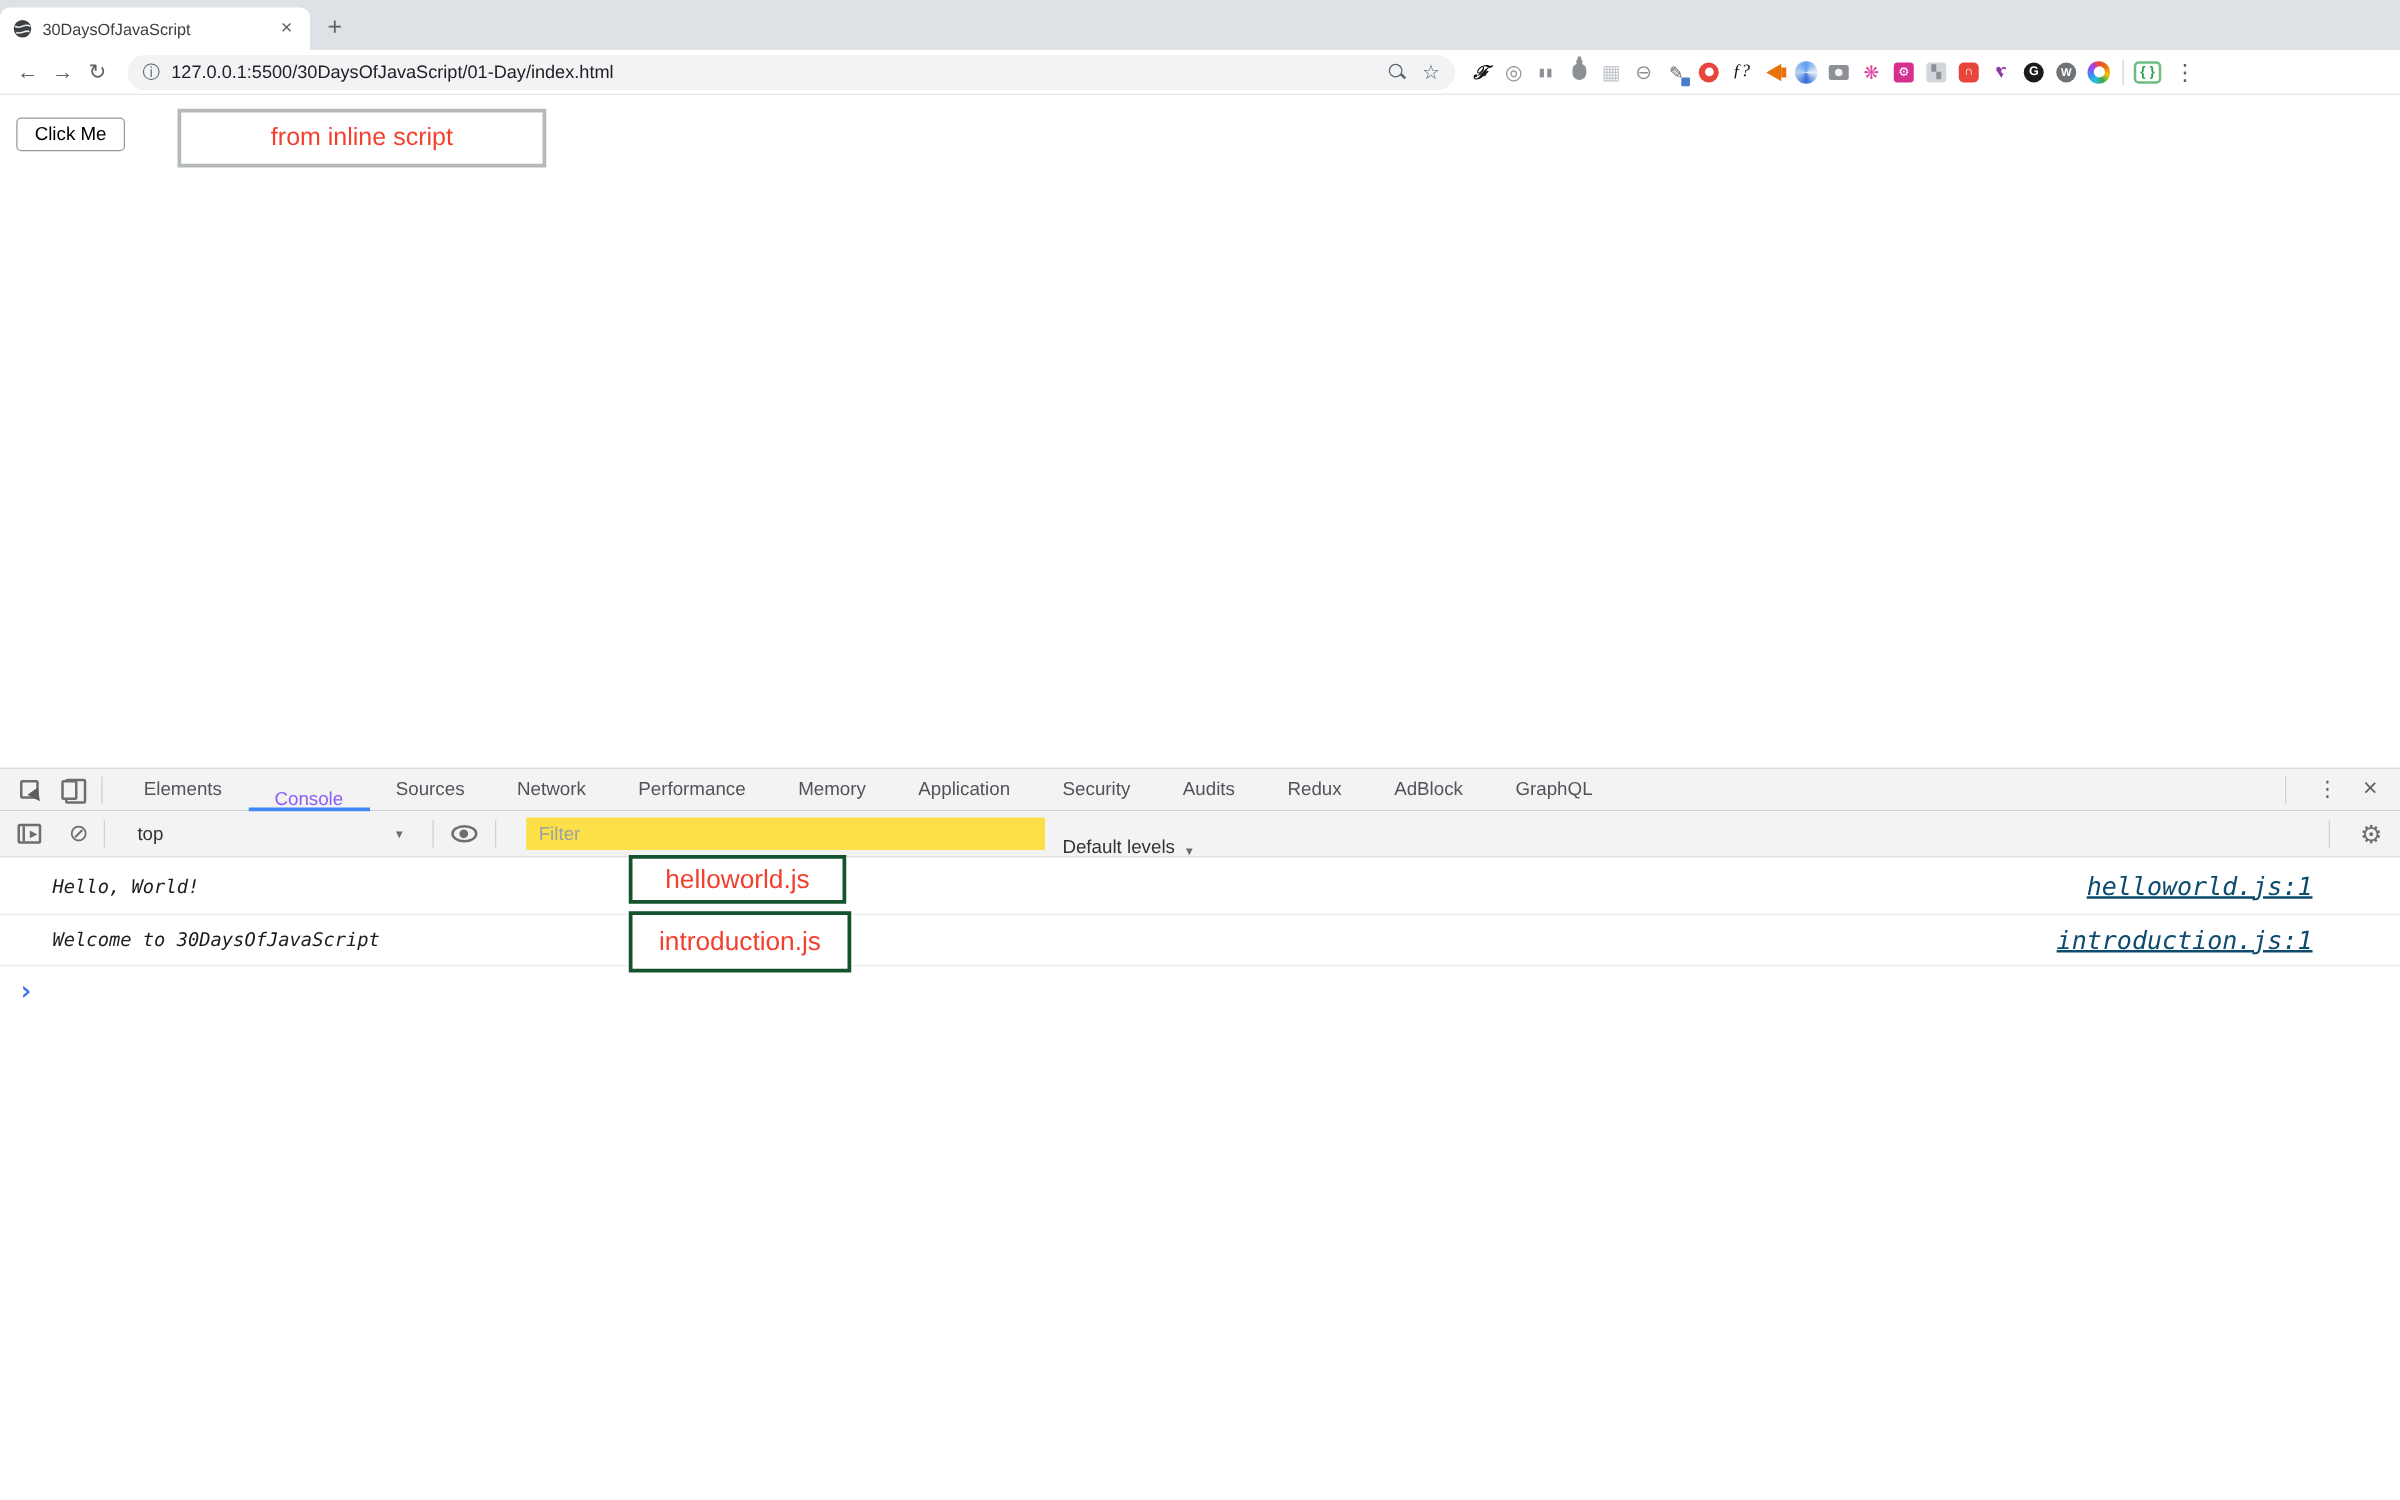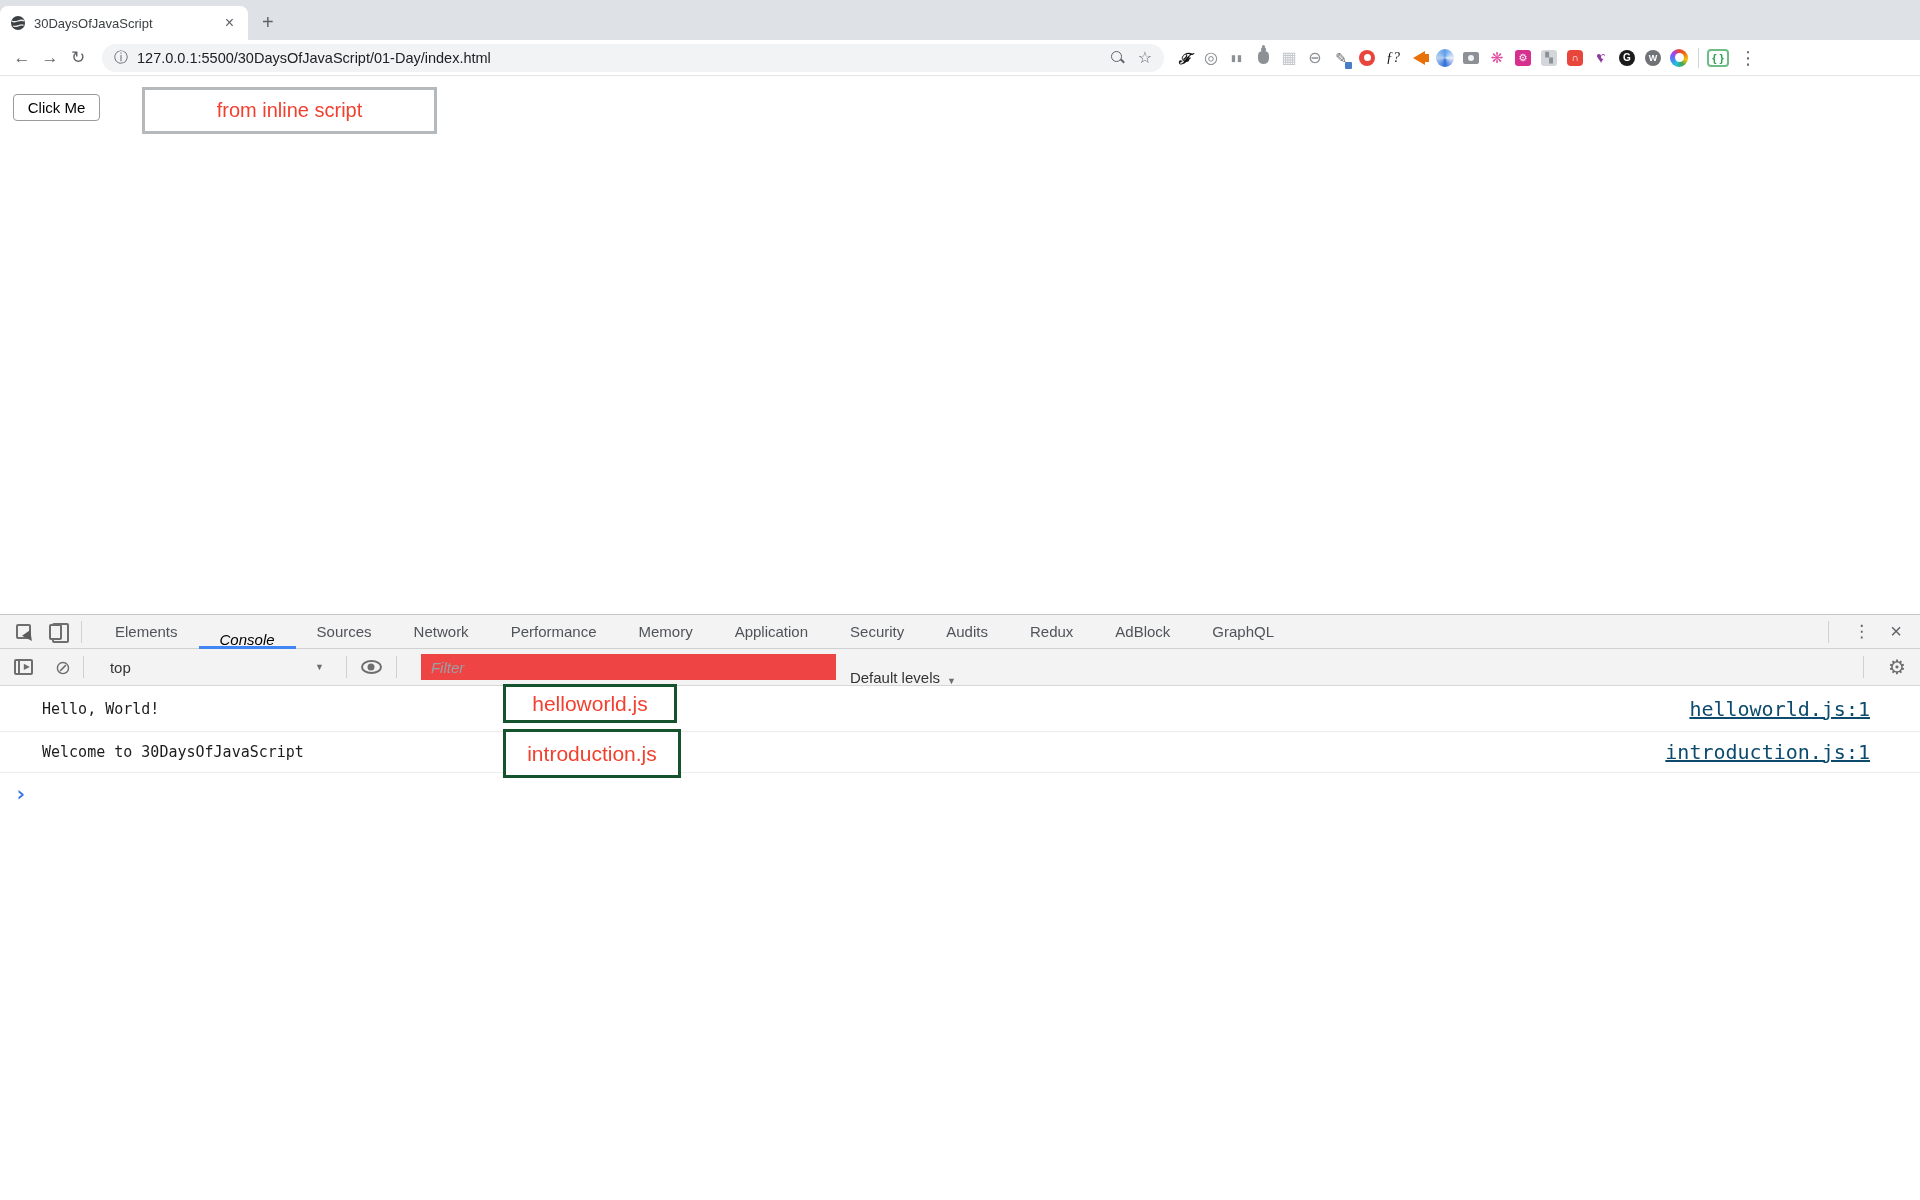--- a/index.html
+++ b/index.html
@@ -96,53 +96,53 @@
       border-left:5px solid transparent; border-right:5px solid transparent;
       border-top:10px solid #5c5c5c; transform:rotate(-35deg); }
   .icon-device { position:relative; width:20px; height:17px; margin-left:18px; }
   .icon-device::before { content:""; position:absolute; right:0; top:0; width:13px; height:16px;
       border:2px solid #6e6e6e; border-radius:2px; }
   .icon-device::after { content:""; position:absolute; left:0; bottom:0; width:9px; height:12px;
       border:2px solid #6e6e6e; border-radius:2px; background:#f3f3f3; }
   .dt-vsep { width:1px; height:22px; background:#d0d0d0; margin:0 12px; }
   .dt-tab { padding:0 21px; height:34px; display:flex; align-items:center; font-size:15px;
             color:#50545a; cursor:pointer; }
-  .dt-tab.active { color:#000000; border-bottom:3px solid #4285f4; padding-top:19px;font-style:italic; }
+  .dt-tab.active { color:#8b5cf6; border-bottom:3px solid #4285f4; padding-top:19px; }
   .dt-right { margin-left:auto; display:flex; align-items:center; padding-right:10px; }
   .dt-menu { font-size:17px; color:#5f6368; padding:0 12px; cursor:pointer; }
   .dt-close { font-size:20px; color:#5f6368; padding:0 8px; cursor:pointer; }
 
   .dt-toolbar { height:37px; background:#f3f3f3; border-bottom:1px solid #d6d6d6;
                 display:flex; align-items:center; }
   .icon-drawer { position:relative; width:19px; height:16px; border:2px solid #6e6e6e;
                  border-radius:2px; margin-left:14px; }
   .icon-drawer::before { content:""; position:absolute; left:2px; top:0; bottom:0; width:2px; background:#6e6e6e; }
   .icon-drawer::after { content:"▶"; position:absolute; right:1px; top:50%; transform:translateY(-52%);
       font-size:8px; color:#6e6e6e; }
   .icon-clear { font-size:19px; color:#6e6e6e; margin-left:22px; cursor:pointer; }
   .dt-select { width:238px; display:flex; align-items:center; justify-content:space-between;
                padding:0 10px 0 14px; font-size:15px; color:#333; cursor:pointer; }
   .caret { font-size:9px; color:#6e6e6e; }
   .icon-eye { position:relative; width:21px; height:14px; border:2px solid #6e6e6e;
               border-radius:50%; margin:0 2px; cursor:pointer; }
   .icon-eye::after { content:""; position:absolute; left:50%; top:50%; transform:translate(-50%,-50%);
       width:7px; height:7px; border-radius:50%; background:#6e6e6e; }
-  .filter-input { width:415px; height:26px; border:none; background:#ef4444; margin-left:12px;
+  .filter-input { width:415px; height:26px; border:none; background:#fde047; margin-left:12px;
                   padding:0 10px; font-size:15px; font-family:"Liberation Sans",sans-serif;
-                  color:#333; outline:none;font-style:italic; }
+                  color:#333; outline:none; }
   .filter-input::placeholder { color:#9aa0a6; }
   .levels { display:flex; align-items:flex-end; gap:7px; margin-left:14px; font-size:15px;
             color:#333; cursor:pointer;margin-top:20px; }
   .dt-spacer { flex:1; }
   .icon-gear { font-size:20px; color:#6e6e6e; margin:0 14px 0 12px; cursor:pointer; }
 
   .console { position:relative; height:514px; background:#fff;
              font-family:"DejaVu Sans Mono", monospace; }
   .crow { display:flex; align-items:center; border-bottom:1px solid #ececec;
-          padding:0 50px 0 42px; font-size:15px; color:#1c1c1c; }
+          padding:0 70px 0 42px; font-size:15px; color:#1c1c1c;font-style:italic; }
   .crow.r1 { height:46px; } .crow.r2 { height:41px; }
   .src-link { margin-left:auto; color:#0c4a6e; text-decoration:underline; cursor:pointer;
               font-size:20px; }
   .prompt-row { height:42px; display:flex; align-items:center; padding-left:14px; }
   .prompt { color:#3b78e7; font-size:22px; font-weight:bold; line-height:1; }
   .annot { position:absolute; background:#fff; border:3px solid #14532d; color:#f23f2e;
            font-family:"Liberation Sans",sans-serif; font-size:21px;
            display:flex; align-items:center; justify-content:center; z-index:5; }
   .annot.a1 { left:503px; top:-2px; width:174px; height:39px; }
   .annot.a2 { left:503px; top:43px; width:178px; height:49px; }

